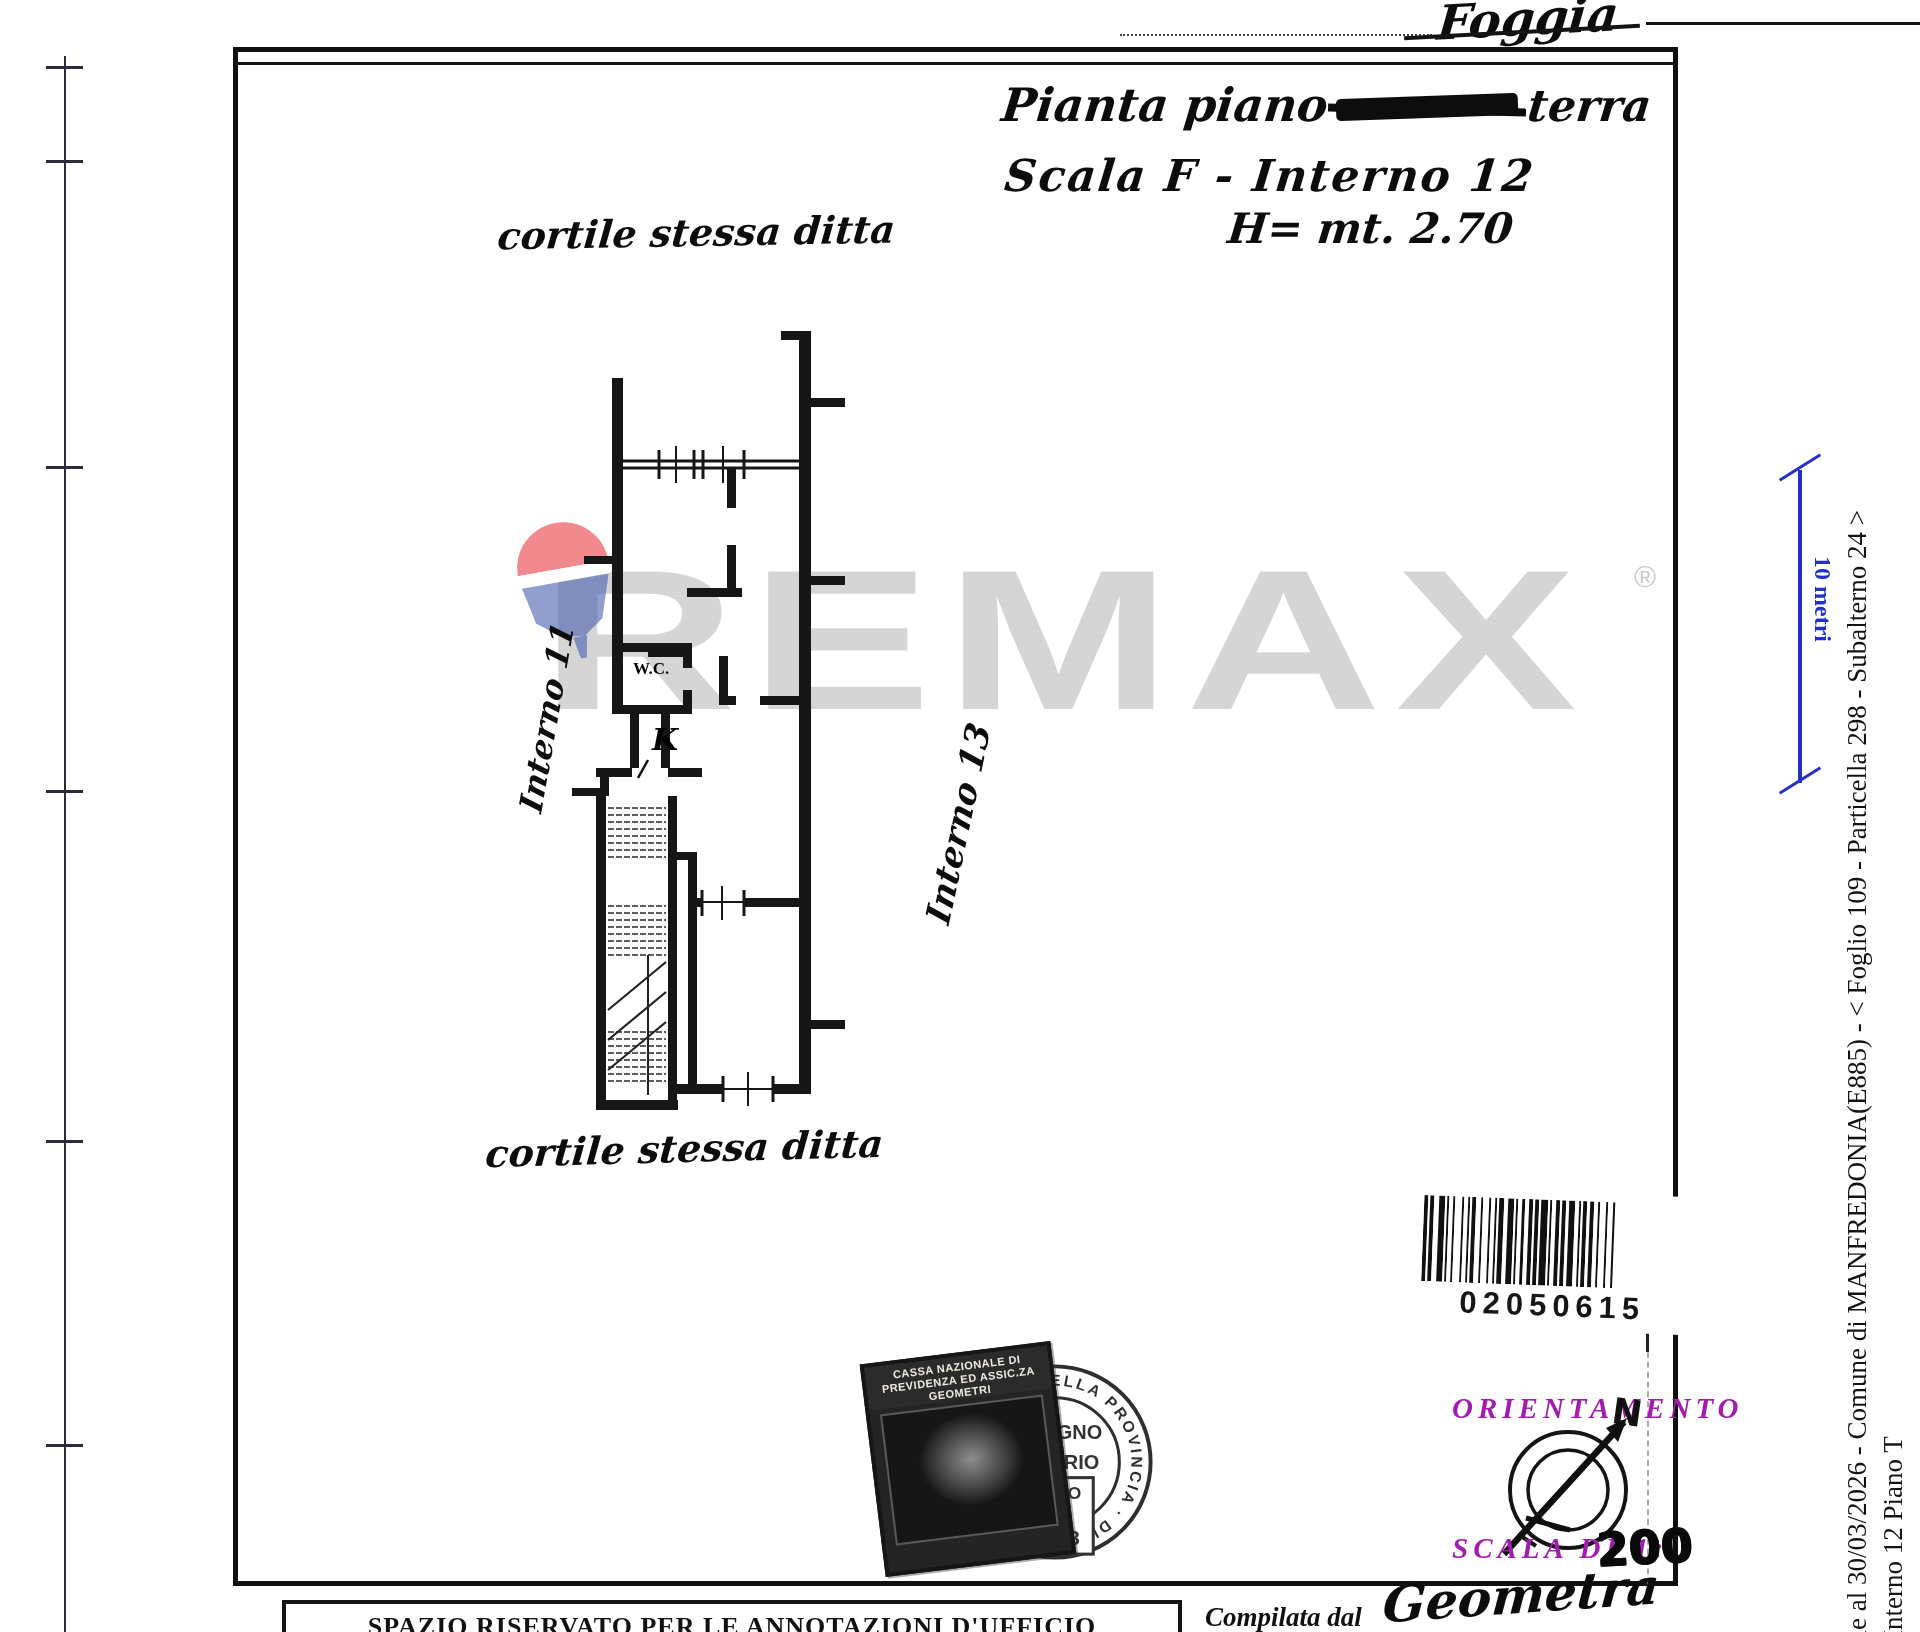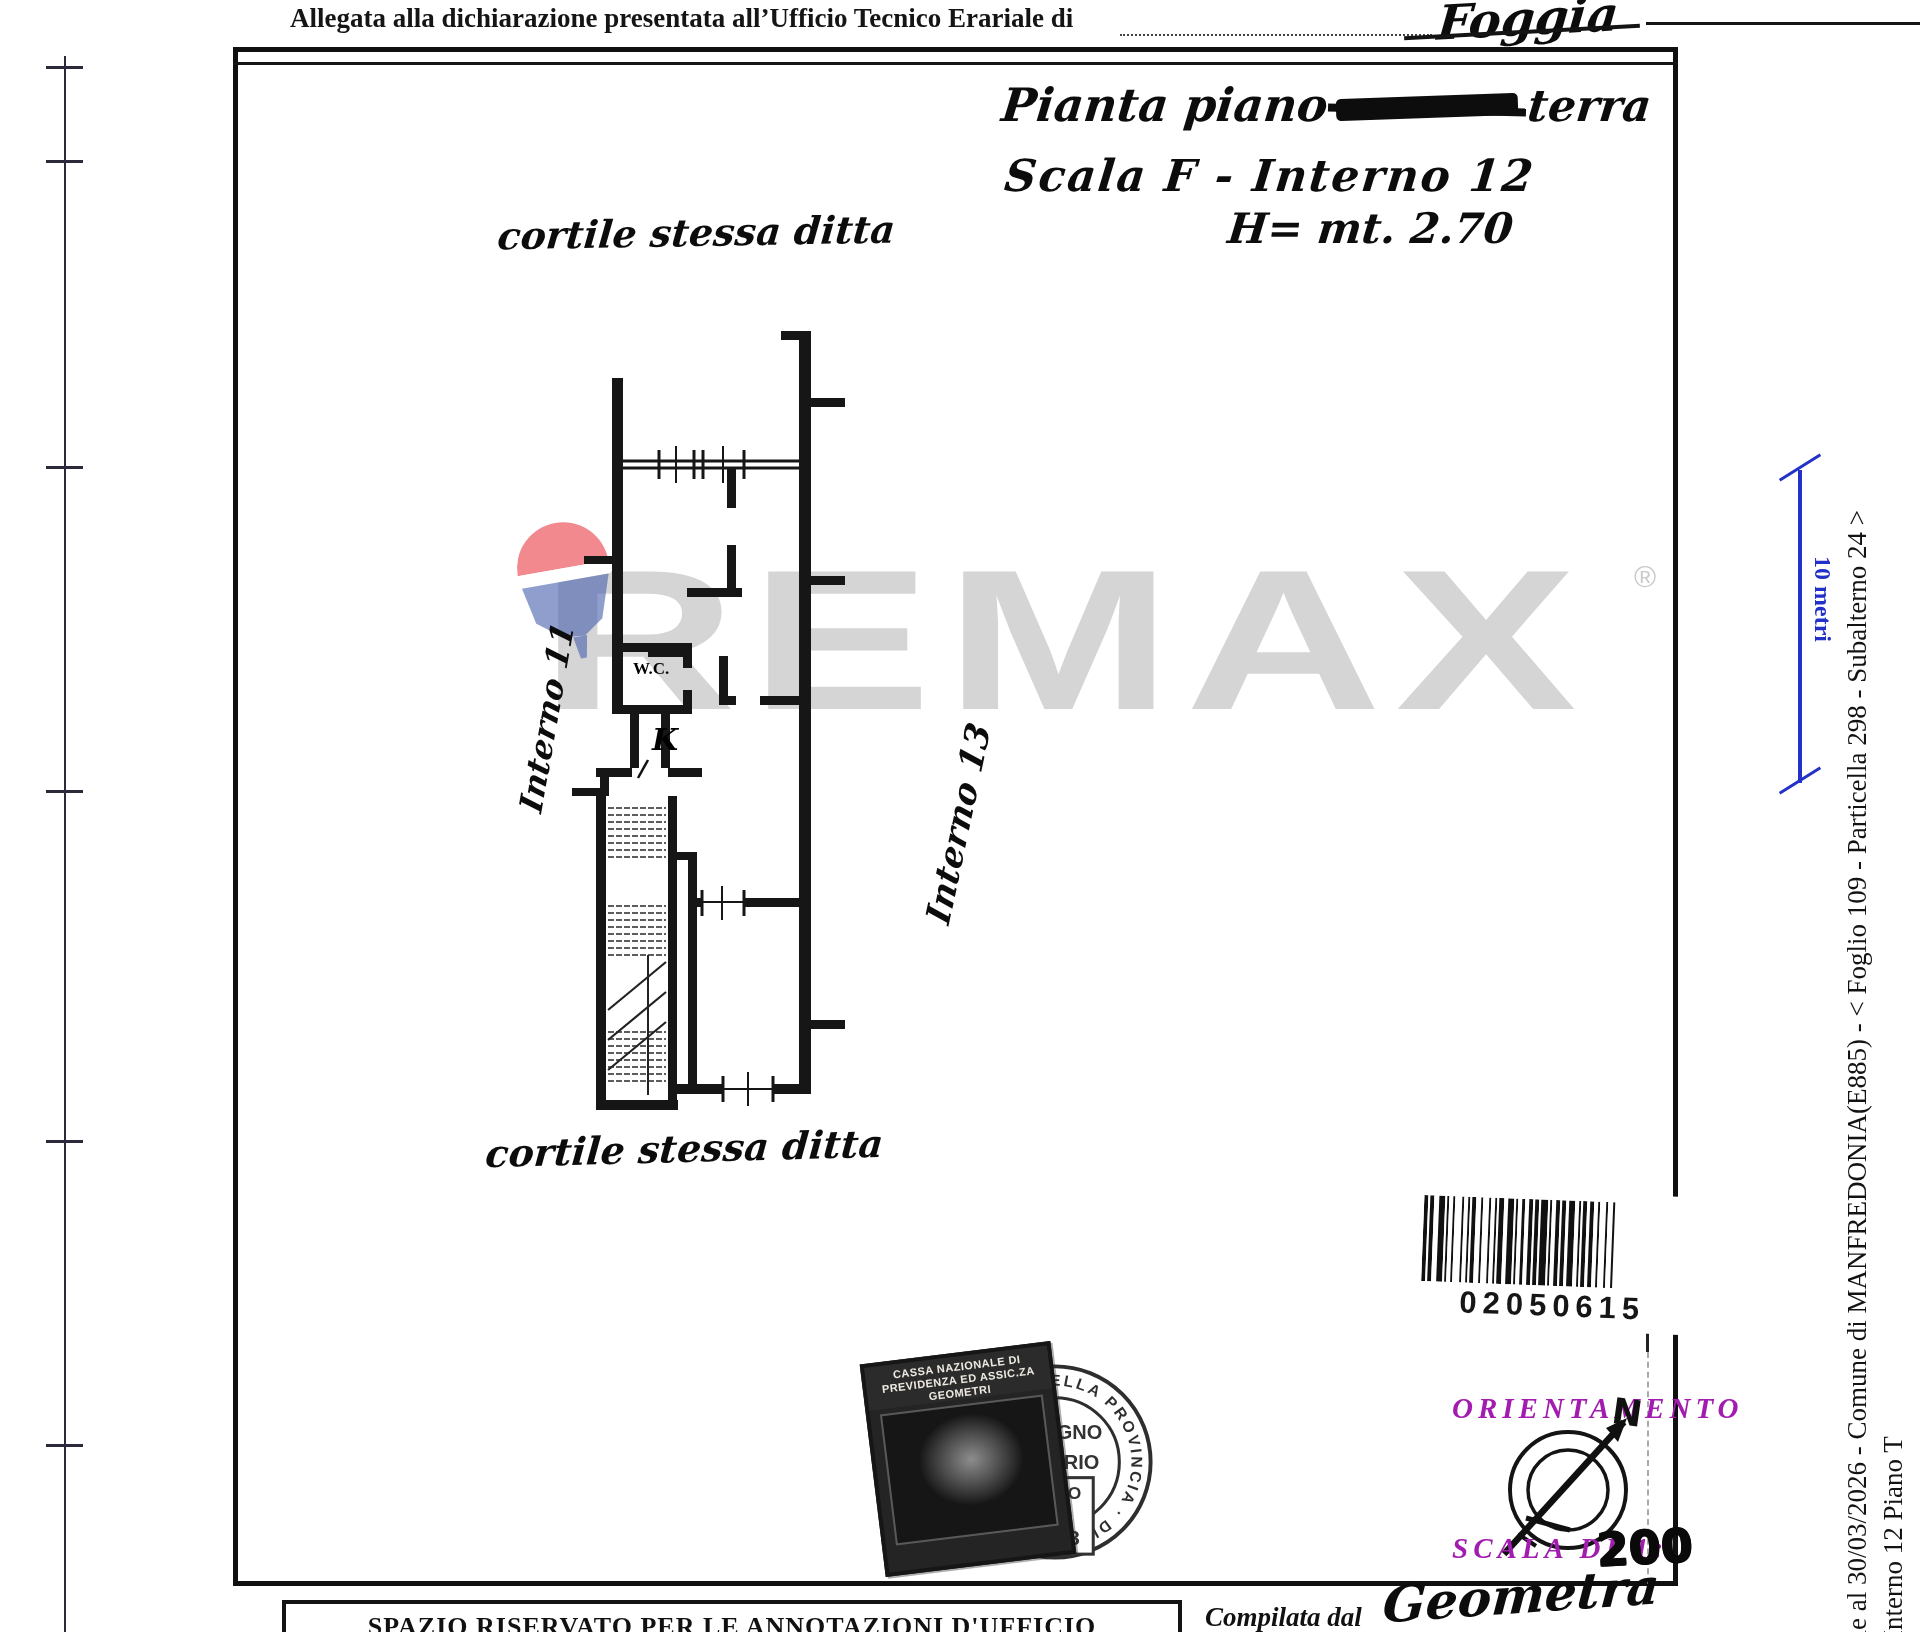--- a/index.html
+++ b/index.html
@@ -48,21 +48,20 @@
   
   #footer-box{position:absolute;left:282px;top:1600px;width:900px;height:60px;
        border:4px solid #141414;box-sizing:border-box;z-index:3;}
   #footer-box .cap{margin-top:8px;text-align:center;font-weight:bold;font-size:26px;letter-spacing:1px;}
 </style>
 </head>
 <body>
 
 <div id="page">
 
-  <div class="abs printed" style="left:290px;top:3px;font-size:27px;">Allegata alla dichiarazione presentata all’Ufficio Tecnico Erariale di</div>
   <div class="abs" style="left:1120px;top:8px;width:312px;border-bottom:2px dotted #444;height:26px;"></div>
   <div class="abs hand" style="left:1438px;top:-10px;font-size:48px;transform:skewX(-8deg) rotate(-3deg);">Foggia</div>
   <div class="abs line" style="left:1404px;top:30px;width:236px;height:4px;transform:rotate(-3deg);"></div>
   <div class="abs line" style="left:1646px;top:22px;width:274px;height:3px;"></div>
 
   <div class="abs" style="left:64px;top:56px;width:2px;height:1576px;background:#2a2a3a;"></div>
   <div class="tickline" style="top:66px;"></div>
   <div class="tickline" style="top:160px;"></div>
   <div class="tickline" style="top:466px;"></div>
   <div class="tickline" style="top:790px;"></div>

